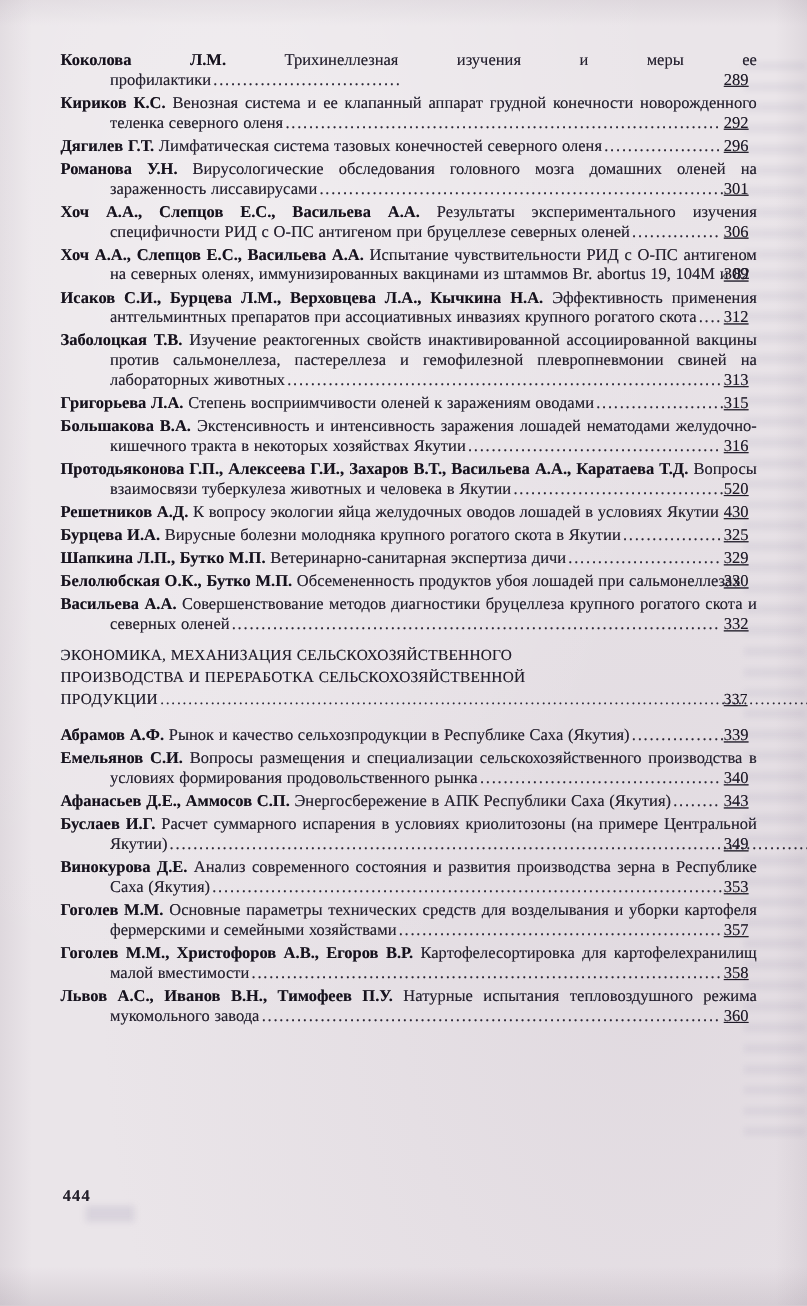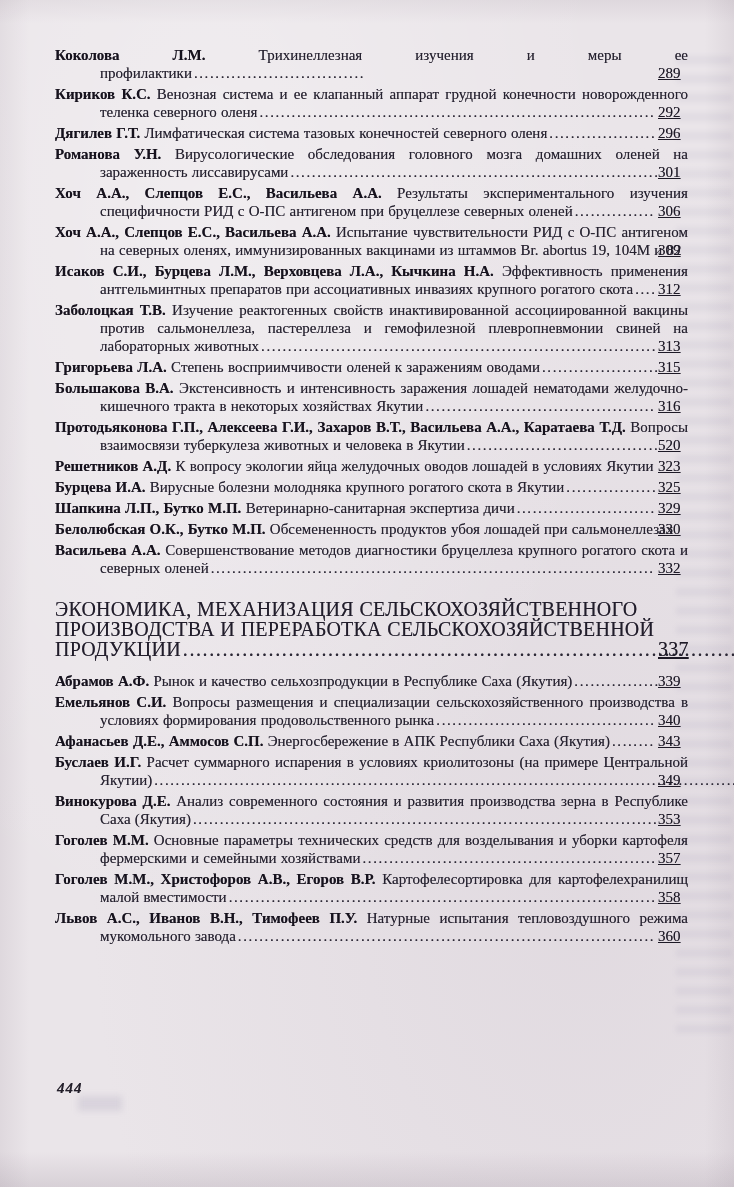--- a/index.html
+++ b/index.html
@@ -61,59 +61,58 @@
   .pnum {
     position: absolute; right: 0; bottom: 0;
     width: 30px; 
     text-indent: 0;
     color: #1d1926;
     text-decoration: underline;
   }
   .entry.section {
     padding-left: 0; text-indent: 0;
     text-align: left;
-    font-size: 20px;
+    font-size: 14px;
     line-height: 20px;
     letter-spacing: 0.2px;
-    margin-top: 22px;
+    margin-top: 10px;
     margin-bottom: 13px;
     color: #211d2b;
   }
   .sec-lines { display: contents; }
   .sec-line { display: block; }
   .sec-last { display: inline; }
   .folio {
     position: absolute; left: 57px; top: 1079px;
     font-size: 15px; line-height: 18px;
     font-weight: bold;
     letter-spacing: 1px;
     color: #221e29;
     text-shadow: 0 0 0.6px rgba(38,34,48,0.5);
-    font-style: italic;
   }
 </style>
 </head>
 <body>
 
 <div class="scan">
   <div class="bleed-right"></div>
   <div class="bleed-smudge"></div>
   <main class="toc" id="toc">
       <div class="entry"><span class="authors">Коколова Л.М.</span> <span class="title">Трихинеллезная изучения и меры ее профилактики</span><span class="leader">................................</span><span class="pnum">289</span></div>
       <div class="entry"><span class="authors">Кириков К.С.</span> <span class="title">Венозная система и ее клапанный аппарат грудной конечности новорожденного теленка северного оленя</span><span class="leader">..........................................................................</span><span class="pnum">292</span></div>
       <div class="entry"><span class="authors">Дягилев Г.Т.</span> <span class="title">Лимфатическая система тазовых конечностей северного оленя</span><span class="leader">....................</span><span class="pnum">296</span></div>
       <div class="entry"><span class="authors">Романова У.Н.</span> <span class="title">Вирусологические обследования головного мозга домашних оленей на зараженность лиссавирусами</span><span class="leader">.....................................................................</span><span class="pnum">301</span></div>
       <div class="entry"><span class="authors">Хоч А.А., Слепцов Е.С., Васильева А.А.</span> <span class="title">Результаты экспериментального изучения специфичности РИД с О-ПС антигеном при бруцеллезе северных оленей</span><span class="leader">...............</span><span class="pnum">306</span></div>
       <div class="entry"><span class="authors">Хоч А.А., Слепцов Е.С., Васильева А.А.</span> <span class="title">Испытание чувствительности РИД с О-ПС антигеном на северных оленях, иммунизированных вакцинами из штаммов Br. abortus 19, 104М и 82</span><span class="leader"></span><span class="pnum">309</span></div>
       <div class="entry"><span class="authors">Исаков С.И., Бурцева Л.М., Верховцева Л.А., Кычкина Н.А.</span> <span class="title">Эффективность применения антгельминтных препаратов при ассоциативных инвазиях крупного рогатого скота</span><span class="leader">....</span><span class="pnum">312</span></div>
       <div class="entry"><span class="authors">Заболоцкая Т.В.</span> <span class="title">Изучение реактогенных свойств инактивированной ассоциированной вакцины против сальмонеллеза, пастереллеза и гемофилезной плевропневмонии свиней на лабораторных животных</span><span class="leader">..........................................................................</span><span class="pnum">313</span></div>
       <div class="entry"><span class="authors">Григорьева Л.А.</span> <span class="title">Степень восприимчивости оленей к заражениям оводами</span><span class="leader">......................</span><span class="pnum">315</span></div>
       <div class="entry"><span class="authors">Большакова В.А.</span> <span class="title">Экстенсивность и интенсивность заражения лошадей нематодами желудочно-кишечного тракта в некоторых хозяйствах Якутии</span><span class="leader">...........................................</span><span class="pnum">316</span></div>
       <div class="entry"><span class="authors">Протодьяконова Г.П., Алексеева Г.И., Захаров В.Т., Васильева А.А., Каратаева Т.Д.</span> <span class="title">Вопросы взаимосвязи туберкулеза животных и человека в Якутии</span><span class="leader">....................................</span><span class="pnum">520</span></div>
-      <div class="entry"><span class="authors">Решетников А.Д.</span> <span class="title">К вопросу экологии яйца желудочных оводов лошадей в условиях Якутии</span><span class="leader"></span><span class="pnum">323</span></div>
+      <div class="entry"><span class="authors">Решетников А.Д.</span> <span class="title">К вопросу экологии яйца желудочных оводов лошадей в условиях Якутии</span><span class="leader"></span><span class="pnum">430</span></div>
       <div class="entry"><span class="authors">Бурцева И.А.</span> <span class="title">Вирусные болезни молодняка крупного рогатого скота в Якутии</span><span class="leader">.................</span><span class="pnum">325</span></div>
       <div class="entry"><span class="authors">Шапкина Л.П., Бутко М.П.</span> <span class="title">Ветеринарно-санитарная экспертиза дичи</span><span class="leader">..........................</span><span class="pnum">329</span></div>
       <div class="entry"><span class="authors">Белолюбская О.К., Бутко М.П.</span> <span class="title">Обсемененность продуктов убоя лошадей при сальмонеллезах</span><span class="leader"></span><span class="pnum">330</span></div>
       <div class="entry"><span class="authors">Васильева А.А.</span> <span class="title">Совершенствование методов диагностики бруцеллеза крупного рогатого скота и северных оленей</span><span class="leader">...................................................................................</span><span class="pnum">332</span></div>
       <div class="entry section"><span class="sec-lines"><span class="sec-line">ЭКОНОМИКА, МЕХАНИЗАЦИЯ СЕЛЬСКОХОЗЯЙСТВЕННОГО</span><span class="sec-line">ПРОИЗВОДСТВА И ПЕРЕРАБОТКА СЕЛЬСКОХОЗЯЙСТВЕННОЙ</span><span class="sec-last">ПРОДУКЦИИ</span></span><span class="leader">........................................................................................................................................................................................................................................................................................................................................................................</span><span class="pnum">337</span></div>
       <div class="entry"><span class="authors">Абрамов А.Ф.</span> <span class="title">Рынок и качество сельхозпродукции в Республике Саха (Якутия)</span><span class="leader">................</span><span class="pnum">339</span></div>
       <div class="entry"><span class="authors">Емельянов С.И.</span> <span class="title">Вопросы размещения и специализации сельскохозяйственного производства в условиях формирования продовольственного рынка</span><span class="leader">.........................................</span><span class="pnum">340</span></div>
       <div class="entry"><span class="authors">Афанасьев Д.Е., Аммосов С.П.</span> <span class="title">Энергосбережение в АПК Республики Саха (Якутия)</span><span class="leader">........</span><span class="pnum">343</span></div>
       <div class="entry"><span class="authors">Буслаев И.Г.</span> <span class="title">Расчет суммарного испарения в условиях криолитозоны (на примере Центральной Якутии)</span><span class="leader">........................................................................................................................................................................................................................................................................................................................................................................</span><span class="pnum">349</span></div>
       <div class="entry"><span class="authors">Винокурова Д.Е.</span> <span class="title">Анализ современного состояния и развития производства зерна в Республике Саха (Якутия)</span><span class="leader">.......................................................................................</span><span class="pnum">353</span></div>

